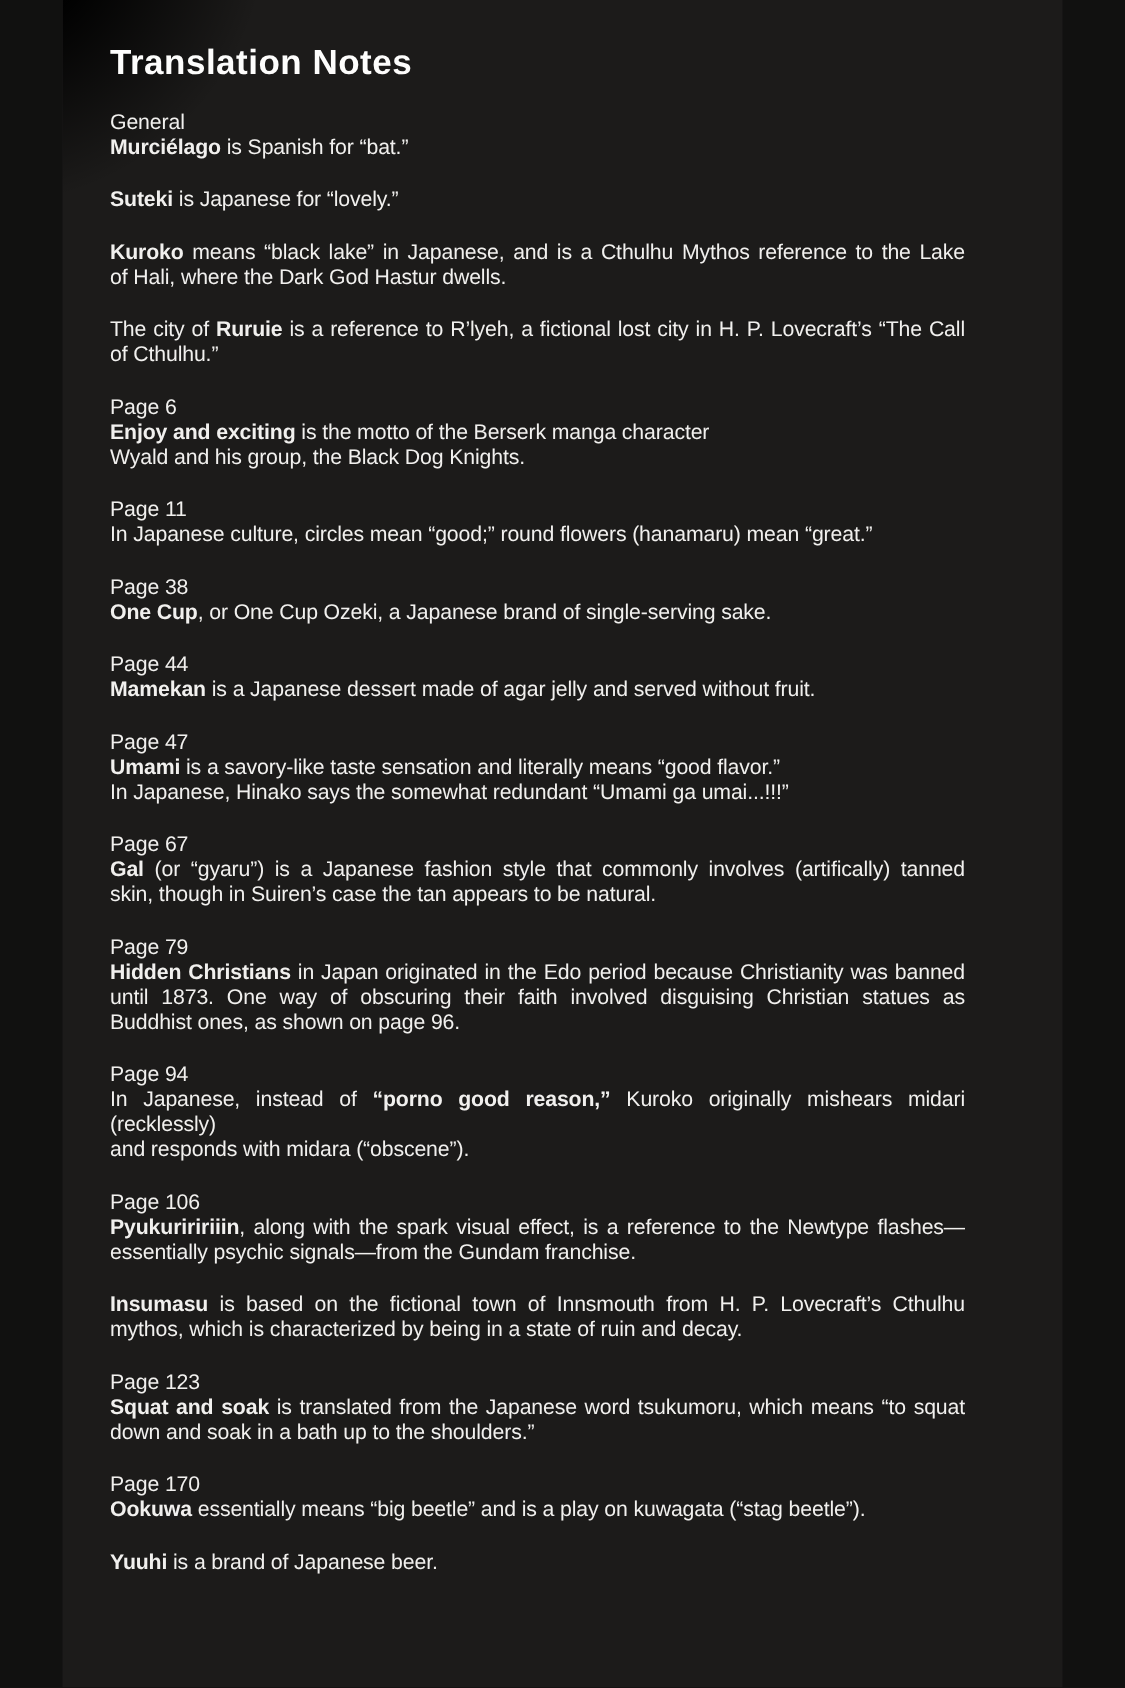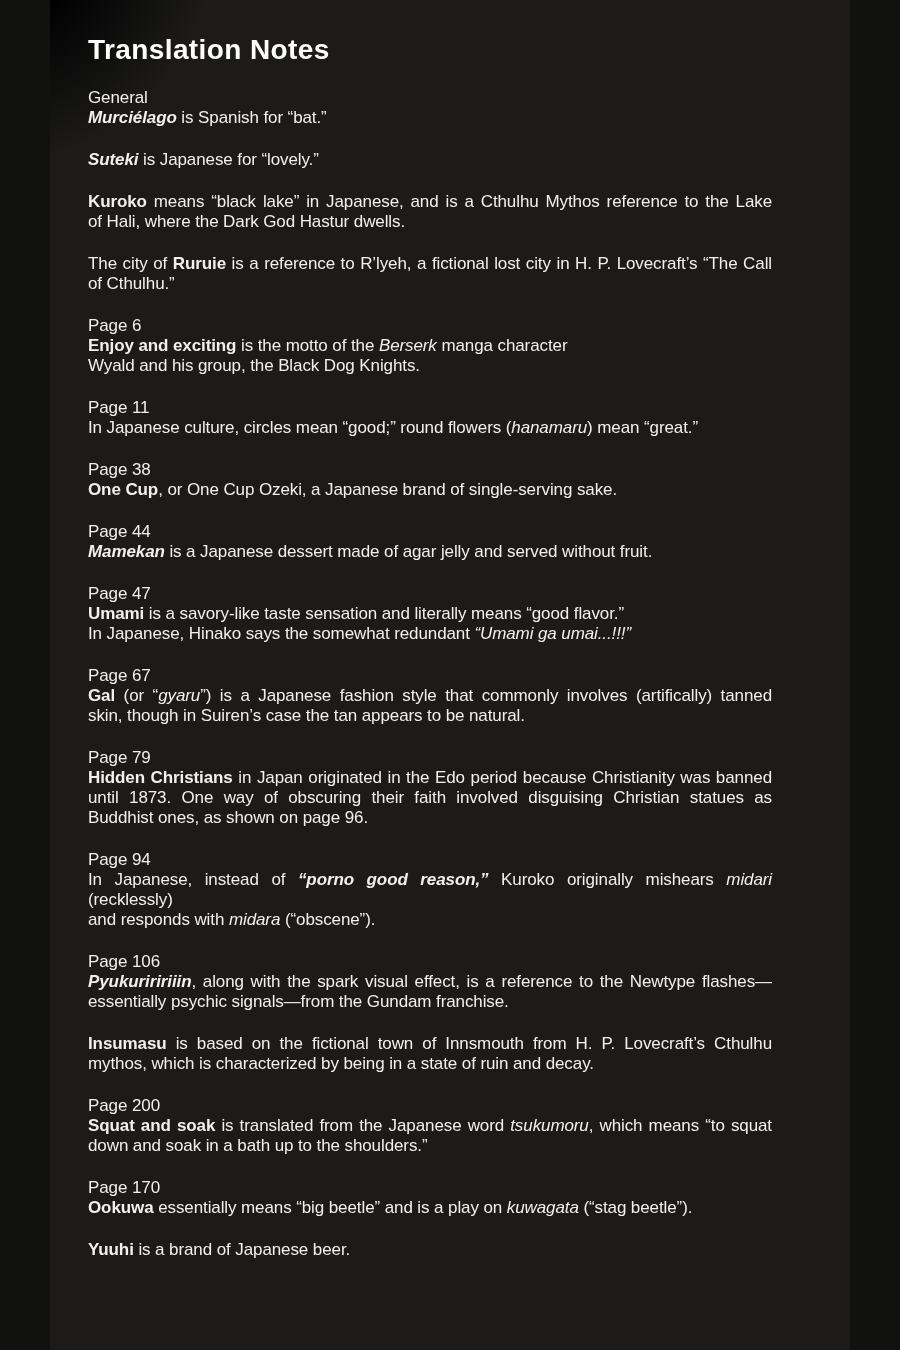--- a/index.html
+++ b/index.html
@@ -45,21 +45,21 @@
     font-size: 17px;
     line-height: 20px;
     letter-spacing: -0.1px;
   }
   .note-header.bold { font-weight: normal; }
   .note-line.stretch {
     text-align: justify;
     text-align-last: justify;
   }
   .b { font-weight: bold; }
-  .i { font-style: italic; }
+  .i { }
 </style>
 </head>
 <body>
 
 <div class="page">
   <div class="content">
     <h1 class="title">Translation Notes</h1>
     <div>
         <div class="block">
           <div class="note-header">General</div>
@@ -117,21 +117,21 @@
         <div class="block">
           <div class="note-header bold">Page 106</div>
           <div class="note-line stretch"><span class="b i">Pyukuriririiin</span><span>, along with the spark visual effect, is a reference to the Newtype flashes—</span></div>
           <div class="note-line"><span>essentially psychic signals—from the Gundam franchise.</span></div>
         </div>
         <div class="block">
           <div class="note-line stretch"><span class="b">Insumasu</span><span> is based on the fictional town of Innsmouth from H. P. Lovecraft’s Cthulhu</span></div>
           <div class="note-line"><span>mythos, which is characterized by being in a state of ruin and decay.</span></div>
         </div>
         <div class="block">
-          <div class="note-header bold">Page 200</div>
+          <div class="note-header bold">Page 123</div>
           <div class="note-line stretch"><span class="b">Squat and soak</span><span> is translated from the Japanese word </span><span class="i">tsukumoru</span><span>, which means “to squat</span></div>
           <div class="note-line"><span>down and soak in a bath up to the shoulders.”</span></div>
         </div>
         <div class="block">
           <div class="note-header bold">Page 170</div>
           <div class="note-line"><span class="b">Ookuwa</span><span> essentially means “big beetle” and is a play on </span><span class="i">kuwagata</span><span> (“stag beetle”).</span></div>
         </div>
         <div class="block">
           <div class="note-line"><span class="b">Yuuhi</span><span> is a brand of Japanese beer.</span></div>
         </div>

